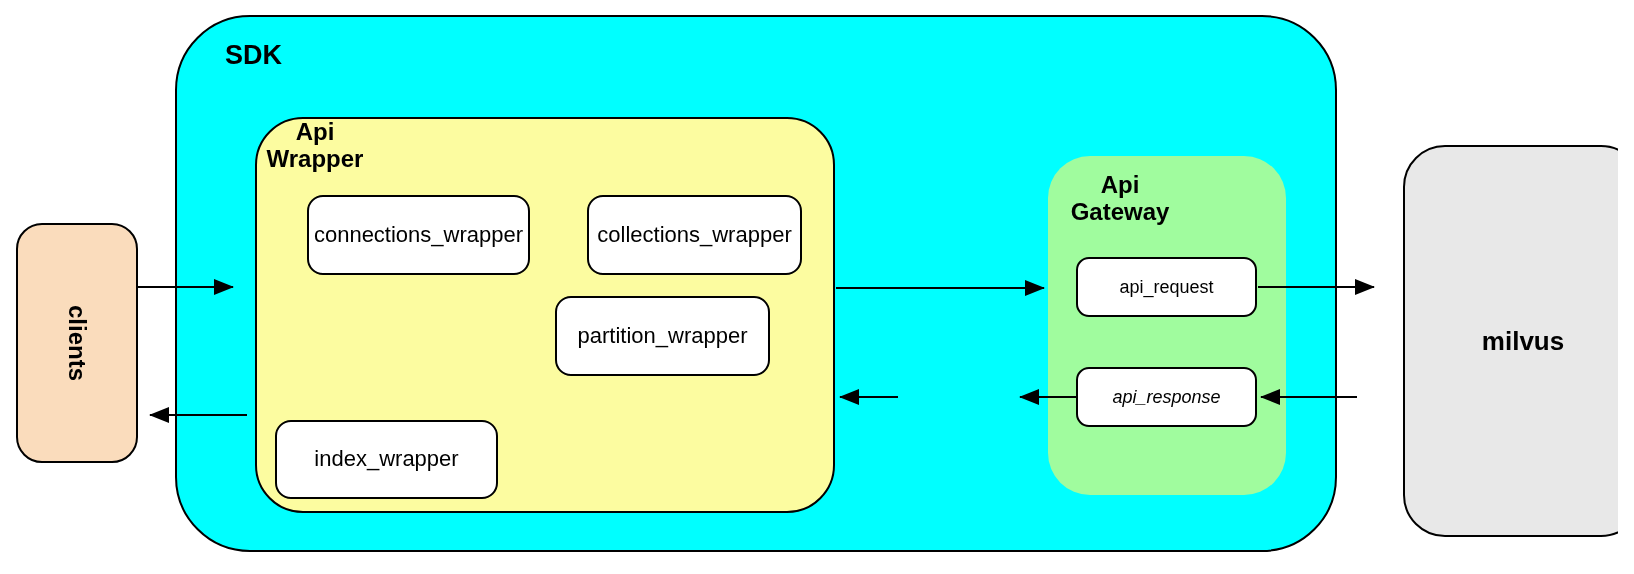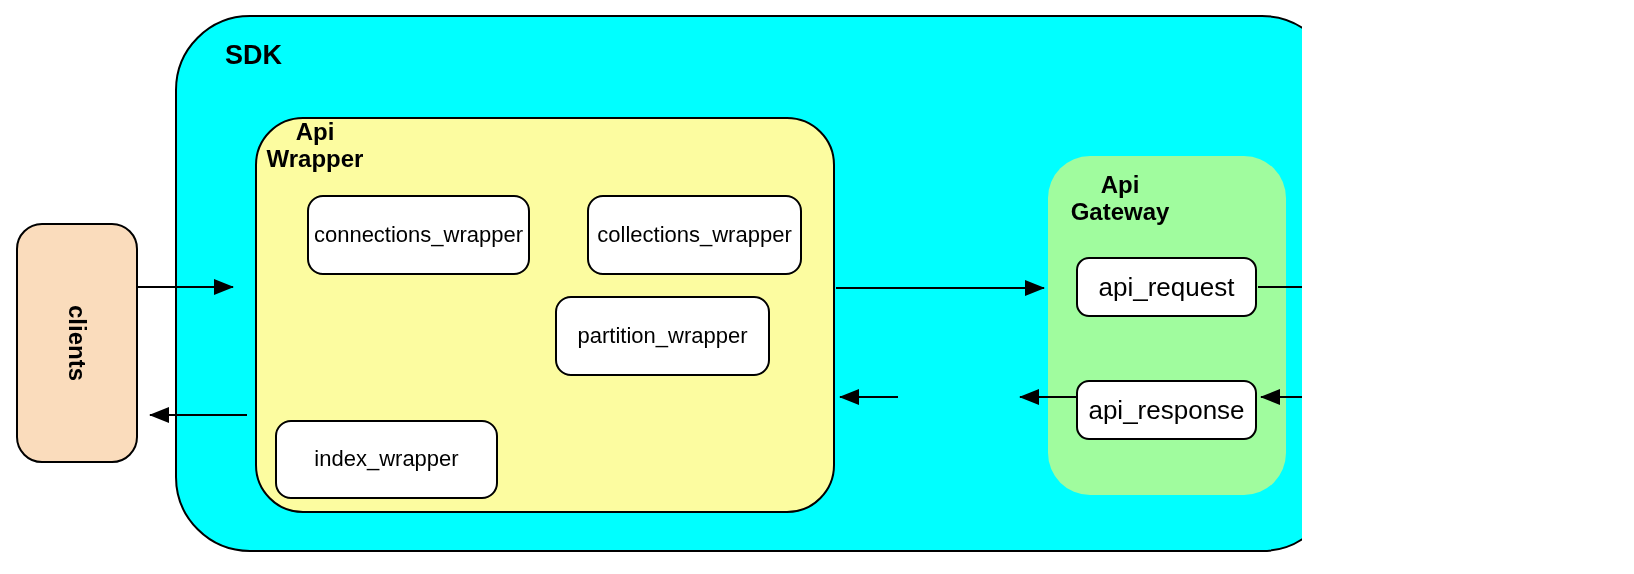--- a/index.html
+++ b/index.html
@@ -14,21 +14,21 @@
     --color-bg: #ffffff;
   }
   * { box-sizing: border-box; margin: 0; padding: 0; }
   html, body { background: var(--color-bg); }
   body {
     font-family: "Liberation Sans", "DejaVu Sans", sans-serif;
     color: var(--color-text);
   }
   .stage {
     position: relative;
-    width: 1302px;
+    width: 1618px;
     height: 574px;
     background: var(--color-bg);
     overflow: hidden;
     padding-left: 18px;
   }
   .node {
     position: absolute;
     display: flex;
     align-items: center;
     justify-content: center;
@@ -83,25 +83,25 @@
     left: 898px; top: 366px; width: 118px; height: 60px;
     background: var(--color-node);
     border: 2px solid var(--color-stroke);
     border-radius: 13px;
     font-size: 22px;
   }
   .gw-node { left: 1076px; width: 181px; height: 60px;
     background: var(--color-node);
     border: 2px solid var(--color-stroke);
     border-radius: 13px;
-    font-size: 26px;
+    font-size: 18px;
     text-align: center;
   }
   .gw-request  { top: 257px; }
-  .gw-response { top: 380px; }
+  .gw-response { top: 367px; font-style: italic; }
   
   .container-label {
     position: absolute;
     font-weight: bold;
     color: var(--color-text);
   }
   .sdk-label { left: 225px; top: 40px; font-size: 27px; }
   .wrapper-label { left: 253px; top: 118px; width: 124px; text-align: center;
     font-size: 24px; line-height: 27px; }
   .gateway-label { left: 1060px; top: 171px; width: 120px; text-align: center;

